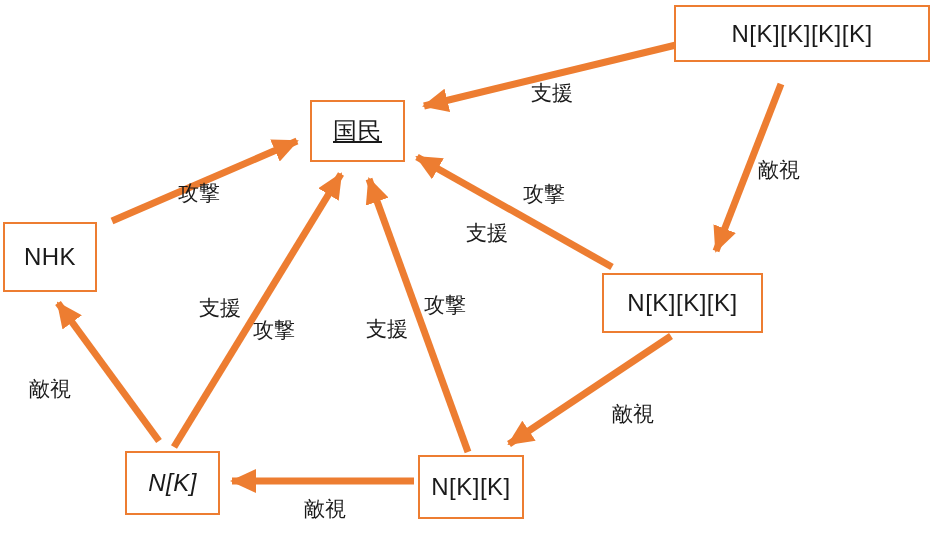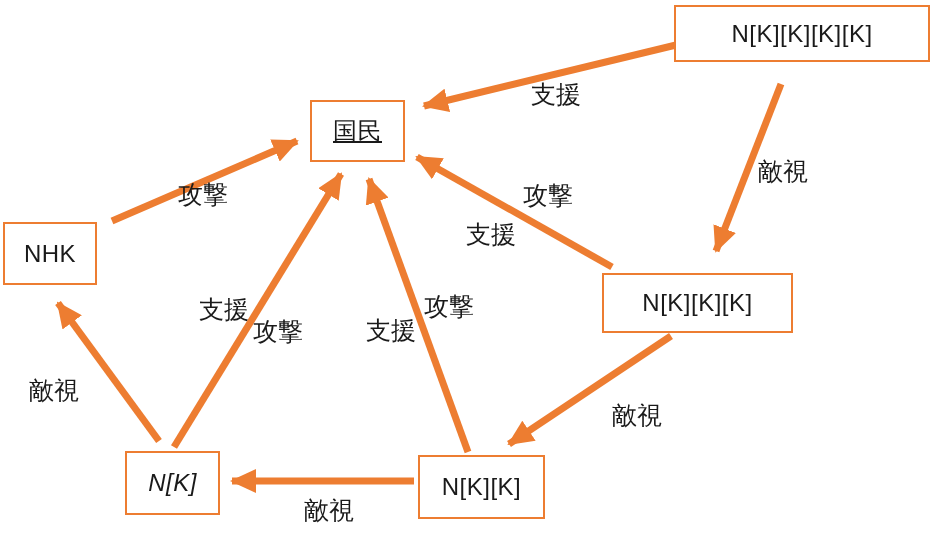--- a/index.html
+++ b/index.html
@@ -11,30 +11,30 @@
   .arrows { position:absolute; left:0; top:0; width:934px; height:541px; }
   .arrows line { stroke:var(--accent); stroke-width:7; }
   .arrows marker path { fill:var(--accent); }
   .node {
     position:absolute; box-sizing:border-box;
     border:2px solid var(--accent); background:#ffffff;
     display:flex; align-items:center; justify-content:center;
     color:var(--ink); font-size:24px; letter-spacing:0.5px;
   }
   .edge-label {
-    position:absolute; color:var(--ink); font-size:25px; white-space:nowrap;
+    position:absolute; color:var(--ink); font-size:21px; white-space:nowrap;
     background:transparent; line-height:1.1;
   }
   
   .n-kokumin { left:310px; top:100px; width:95px;  height:62px;text-decoration:underline; }
-  .n-nhk     { left:3px;   top:222px; width:94px;  height:63px; }
+  .n-nhk     { left:3px;   top:222px; width:94px;  height:70px; }
   .n-nkkkk   { left:674px; top:5px;   width:256px; height:57px; }
-  .n-nkkk    { left:602px; top:273px; width:191px; height:60px; }
+  .n-nkkk    { left:602px; top:273px; width:161px; height:60px; }
   .n-nk      { left:125px; top:451px; width:95px;  height:64px;font-style:italic; }
-  .n-nkk     { left:418px; top:455px; width:127px; height:64px; }
+  .n-nkk     { left:418px; top:455px; width:106px; height:64px; }
   
   .l-e0   { left:531px; top:81px; }
   .l-e1   { left:178px; top:181px; }
   .l-e2   { left:758px; top:158px; }
   .l-e3a  { left:523px; top:182px; }
   .l-e3b  { left:466px; top:221px; }
   .l-e4a  { left:199px; top:296px; }
   .l-e4b  { left:253px; top:318px; }
   .l-e5a  { left:424px; top:293px; }
   .l-e5b  { left:366px; top:317px; }

